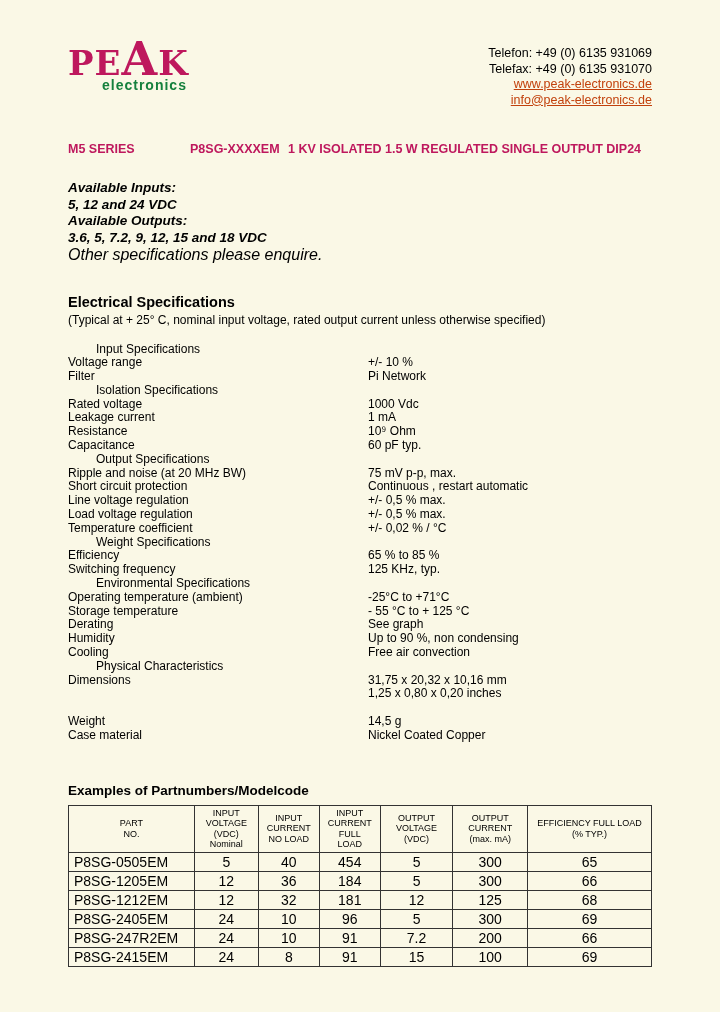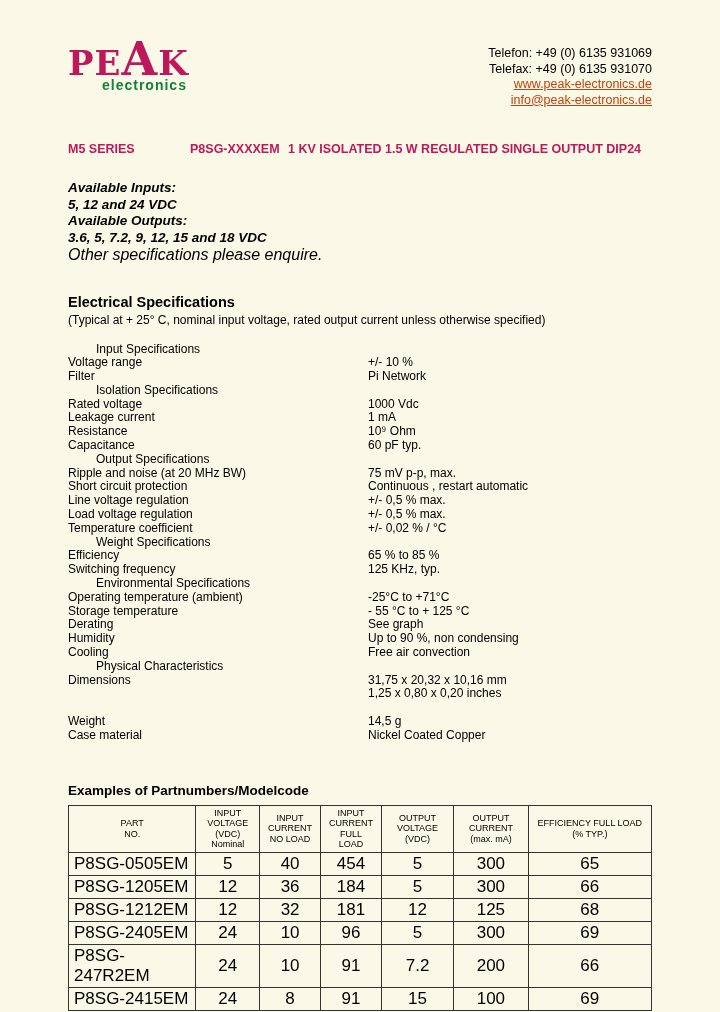--- a/index.html
+++ b/index.html
@@ -67,21 +67,21 @@
   table.pn th {
     font-weight:normal;
     font-size:9px;
     line-height:10.5px;
     padding:2px 2px;
     text-align:center;
     vertical-align:middle;
     white-space:pre-line;
   }
   table.pn td {
-    font-size:17px;
+    font-size:14px;
     padding:1px 3px;
     text-align:center;
     height:14px;
   }
   table.pn td:first-child { text-align:left; padding-left:5px; }
   table.pn th:nth-child(1){width:130px}
   table.pn th:nth-child(2){width:62px}
   table.pn th:nth-child(3){width:58px}
   table.pn th:nth-child(4){width:58px}
   table.pn th:nth-child(5){width:72px}

